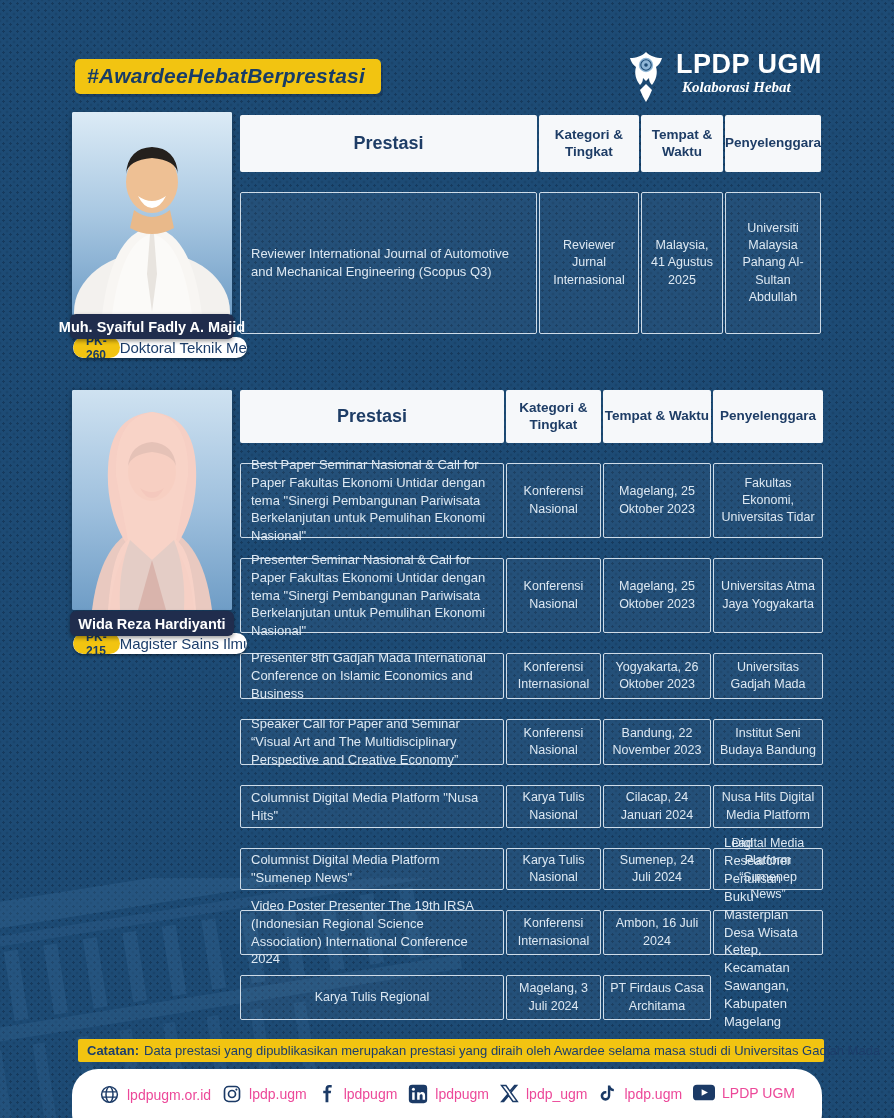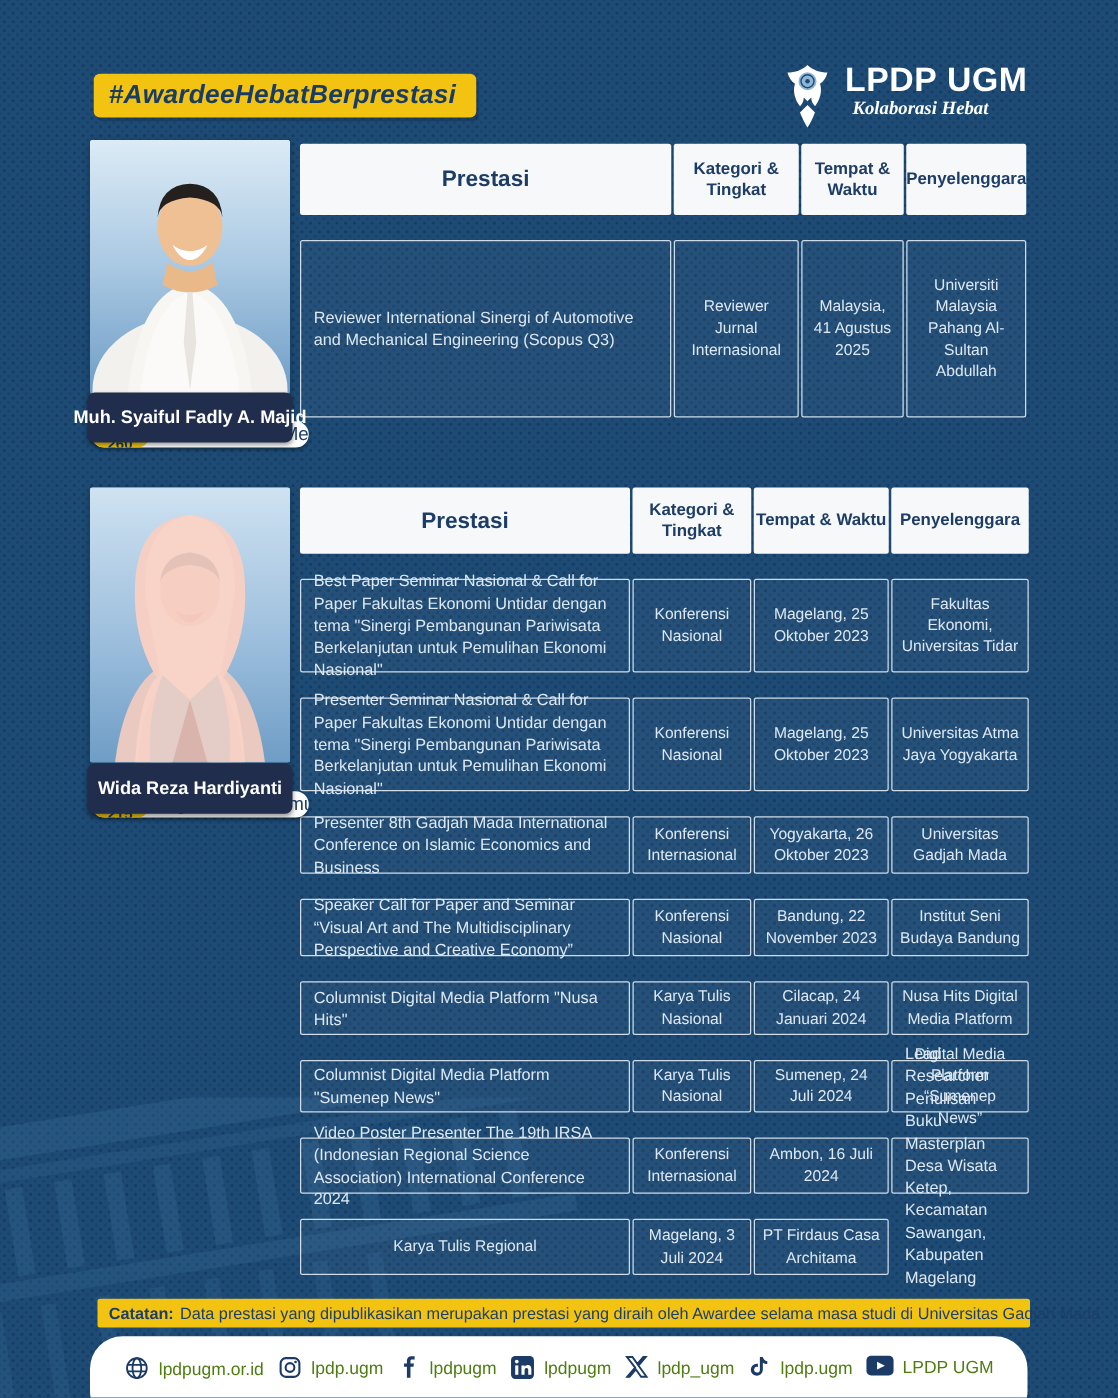--- a/index.html
+++ b/index.html
@@ -35,21 +35,21 @@
   .logo-text { color:#ffffff; }
   .logo-title { font-size:27px; font-weight:bold; letter-spacing:.5px; line-height:1.05; }
   .logo-tagline { font-family:Liberation Serif, serif; font-style:italic; font-weight:bold; font-size:15px; margin-top:1px; margin-left:6px; }
 
   
   .photo-card { width:160px; overflow:hidden; border-radius:2px;
     background:linear-gradient(180deg,#d9e8f4 0%, #a8c6e0 45%, #6f9dc6 100%);
     box-shadow:0 2px 6px rgba(0,0,0,.3); }
   .photo-card svg { display:block; }
   .name-bar {
-    left:70px; width:164px; height:40px;
+    left:70px; width:164px; height:25px;
     background:#202d4d; border-radius:6px;
     color:#ffffff; font-weight:bold; font-size:14.5px;
     display:flex; align-items:center; justify-content:center;
     box-shadow:0 2px 4px rgba(0,0,0,.4); z-index:3; white-space:nowrap;
   }
   .pill-bar {
     left:73px; width:174px; height:21px;
     background:#ffffff; border-radius:11px;
     display:flex; align-items:center;
     box-shadow:0 2px 3px rgba(0,0,0,.35); z-index:2; overflow:hidden;
@@ -89,21 +89,21 @@
   }
   .note b { margin-right:5px; }
 
   
   .footer {
     left:72px; top:1069px; width:750px; height:70px;
     background:#ffffff; border-radius:26px;
     display:flex; align-items:flex-start; justify-content:space-between;
     padding:15px 27px 0 27px; z-index:5;
   }
-  .social { display:flex; align-items:center; gap:7px; color:#4d7c0f; font-size:14px; font-weight:500; }
+  .social { display:flex; align-items:center; gap:7px; color:#ec4899; font-size:14px; font-weight:500; }
   .social svg { display:block; }
 </style>
 </head>
 <body>
 
 <svg id="watermark" class="abs" width="620" height="250" viewBox="0 0 620 250">
   <g transform="rotate(-9 120 170)" fill="#3a6b97">
     <rect x="-30" y="10" width="560" height="26" opacity=".8"></rect>
     <rect x="-30" y="44" width="540" height="10" opacity=".6"></rect>
     <g opacity=".75">
@@ -177,21 +177,21 @@
   <span class="pk-pill">PK-260</span>
   <span class="program">Doktoral Teknik Mesin</span>
 </div>
 
 <div id="table-1" class="abs tbl" style="top:115px;">
   <div class="hcell big">Prestasi</div>
   <div class="hcell">Kategori &amp; Tingkat</div>
   <div class="hcell">Tempat &amp; Waktu</div>
   <div class="hcell">Penyelenggara</div>
 
-  <div class="bcell left">Reviewer International Sinergi of Automotive and Mechanical Engineering (Scopus Q3)</div>
+  <div class="bcell left">Reviewer International Journal of Automotive and Mechanical Engineering (Scopus Q3)</div>
   <div class="bcell center">Reviewer Jurnal Internasional</div>
   <div class="bcell center">Malaysia, 41 Agustus 2025</div>
   <div class="bcell center">Universiti Malaysia Pahang Al-Sultan Abdullah</div>
 </div>
 
 <div class="abs photo-card" style="left:72px; top:390px; height:220px;">
   <svg width="160" height="220" viewBox="0 0 160 220">
     <rect width="160" height="220" fill="url(#bg2)"></rect>
     <defs>
       <linearGradient id="bg2" x1="0" y1="0" x2="0" y2="1">

